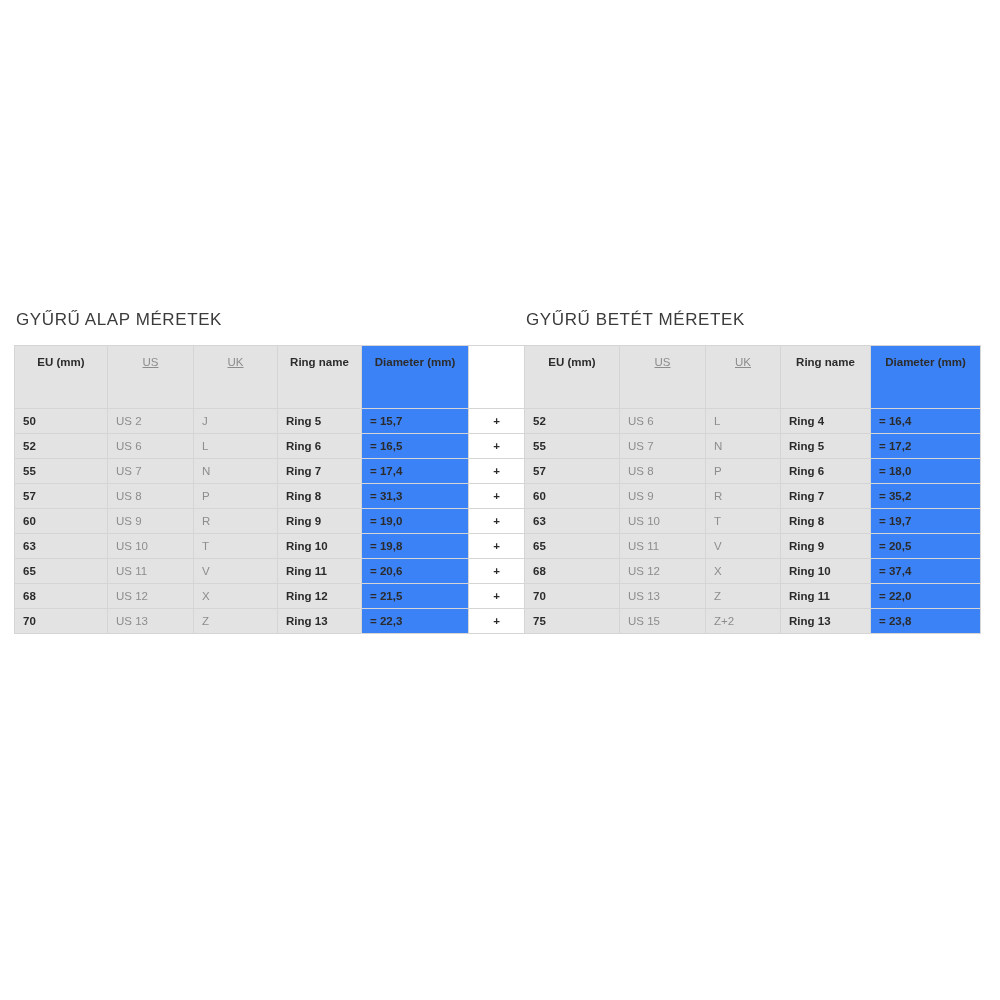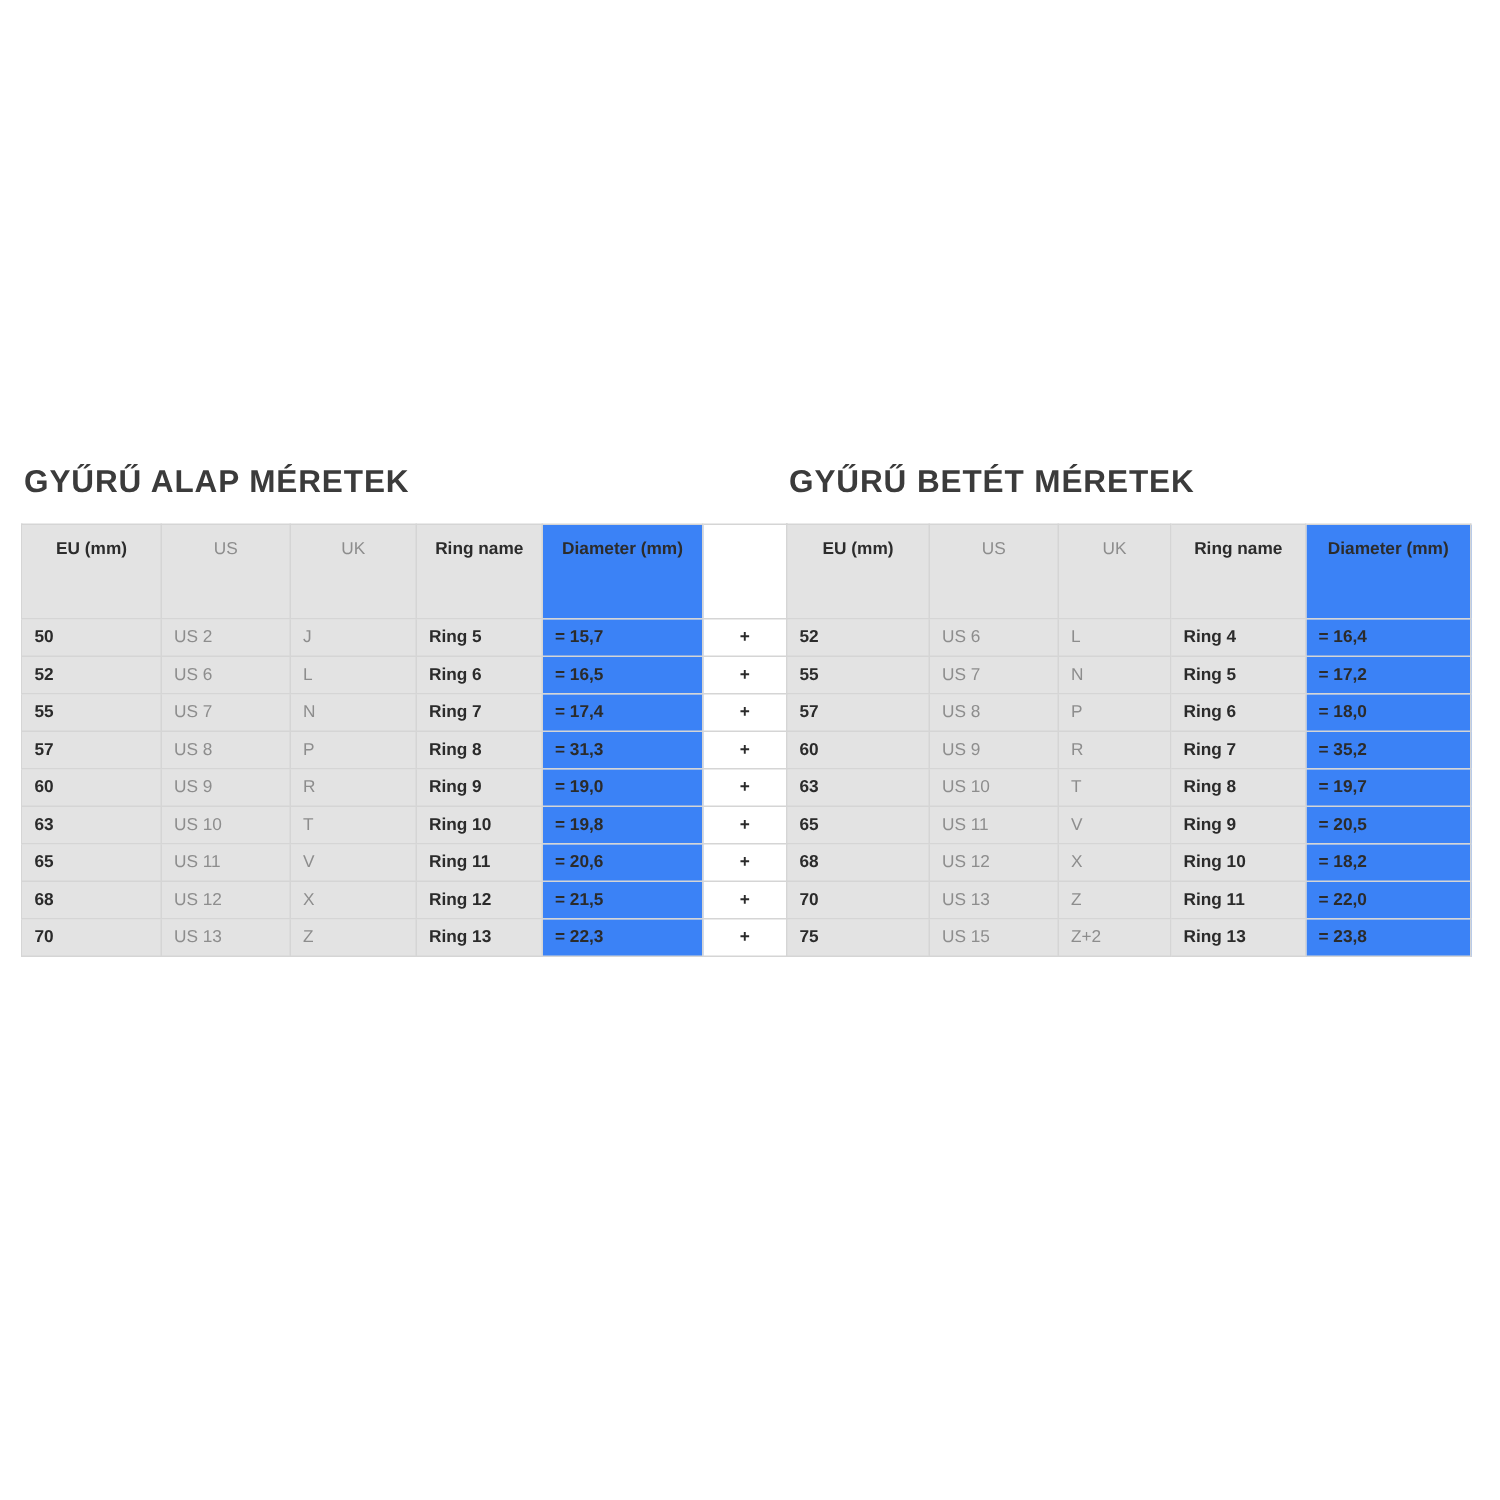--- a/index.html
+++ b/index.html
@@ -18,24 +18,24 @@
     overflow: hidden;
   }
   .panel {
     position: absolute;
     top: 310px;
   }
   .panel-left  { left: 14px;  width: 510px; }
   .panel-right { left: 524px; width: 456px; }
 
   .panel-title {
-    font-size: 21px;
+    font-size: 17px;
     letter-spacing: 0.6px;
     color: #3b3b3b;
-    font-weight: 700;
+    font-weight: 400;
     margin: 0 0 15px 2px;
     white-space: nowrap;
   }
 
   table.size-table {
     border-collapse: collapse;
     width: 100%;
     table-layout: fixed;
   }
   table.size-table td, table.size-table th {
@@ -53,21 +53,21 @@
   }
 
   
   .shade { background: #e3e3e3; }
   .plain { background: #3b82f6; }
 
   
   tr.head td { height: 62px; vertical-align: top; }
   tr.head .cell { padding-top: 9px; text-align: center; }
   .h-strong { font-weight: bold; color: #2c2c2c; }
-  .h-light  { color: #8d8d8d; }
+  .h-light  { color: #8d8d8d; text-decoration: underline; }
   .h-dark   { color: #2c2c2c; font-weight: bold; }
 
   
   .t-eu   { color: #2b2b2b; font-weight: bold; }
   .t-us   { color: #8d8d8d; }
   .t-uk   { color: #8d8d8d; }
   .t-name { color: #2b2b2b; font-weight: bold; }
   .t-dia  { color: #2b2b2b; font-weight: bold; }
   .t-plus { color: #2b2b2b; font-weight: bold; text-align: center; }
 
@@ -447,21 +447,21 @@
           <td class="shade">
               <div class="cell t-us">US 12</div>
             </td>
           <td class="shade">
               <div class="cell t-uk">X</div>
             </td>
           <td class="shade">
               <div class="cell t-name">Ring 10</div>
             </td>
           <td class="plain">
-              <div class="cell t-dia">= 18,2</div>
+              <div class="cell t-dia">= 37,4</div>
             </td>
         </tr>
         <tr>
           <td class="shade">
               <div class="cell t-eu">70</div>
             </td>
           <td class="shade">
               <div class="cell t-us">US 13</div>
             </td>
           <td class="shade">

